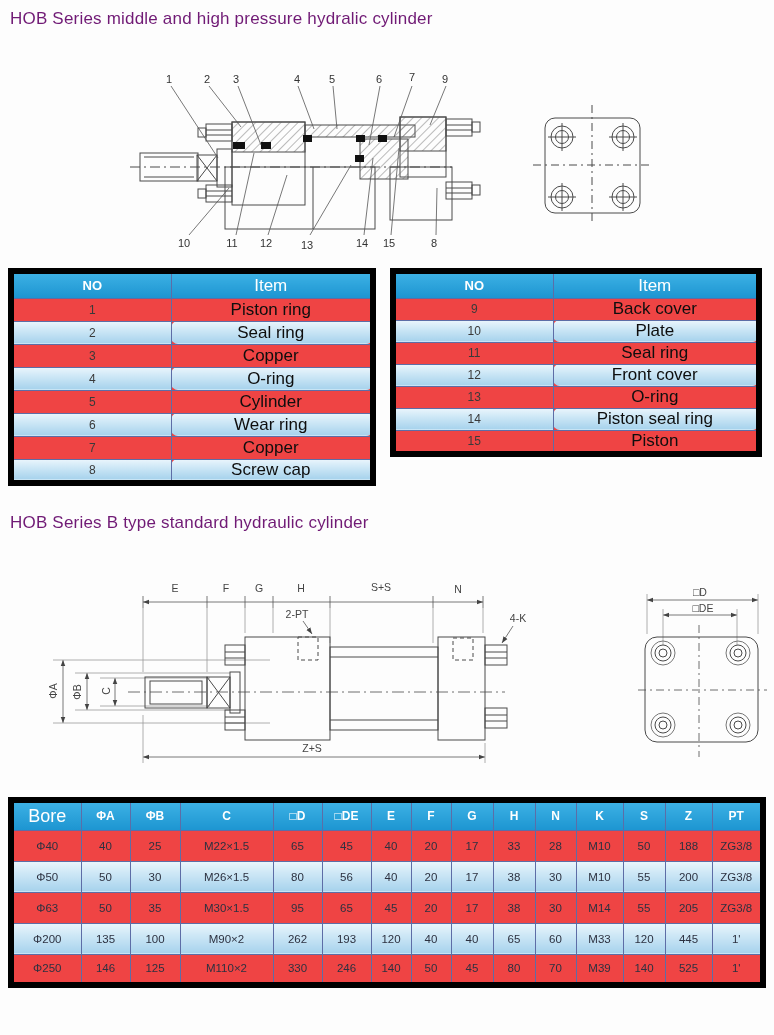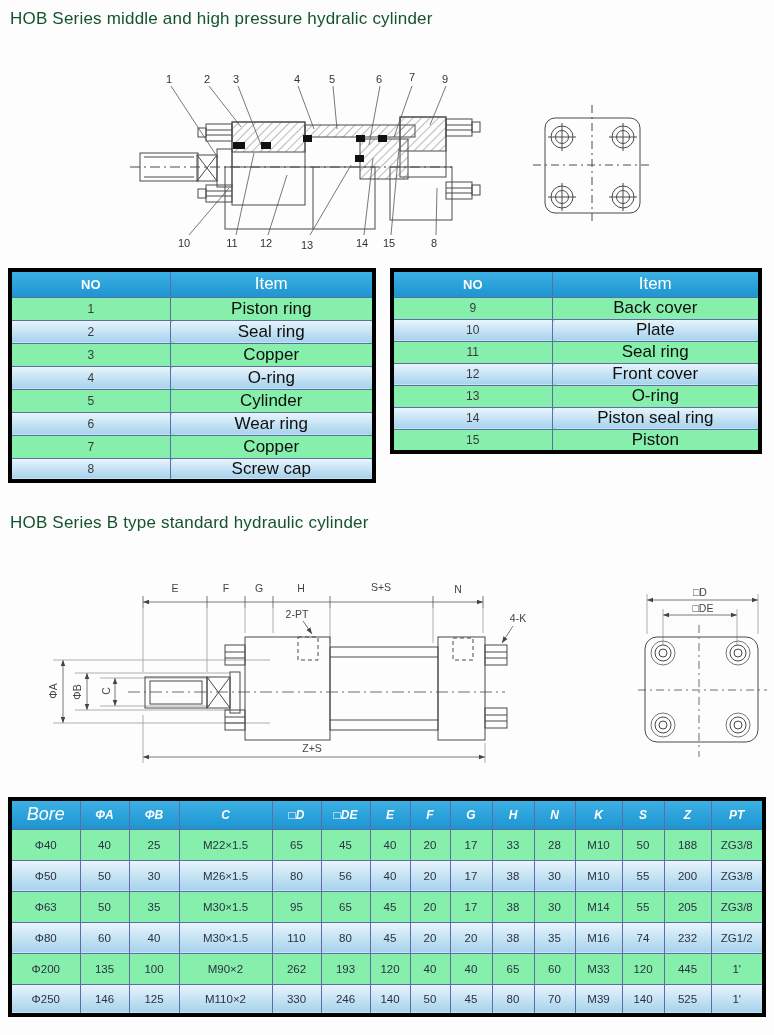--- a/index.html
+++ b/index.html
@@ -1,44 +1,44 @@
 <!DOCTYPE html>
 <html><head>
 <meta charset="utf-8">
 <style>
   html,body{margin:0;padding:0;background:#ffffff;}
   .page{position:relative;width:774px;height:1035px;background:#fdfdfd;overflow:hidden;
         font-family:"Liberation Sans",sans-serif;color:#1a1a1a;}
-  .title{position:absolute;left:10px;font-size:17px;color:#14532d;letter-spacing:.2px;white-space:nowrap;}
+  .title{position:absolute;left:10px;font-size:17px;color:#701a75;letter-spacing:.2px;white-space:nowrap;}
   #title1{top:9px;}
   #title2{top:513px;}
   svg{position:absolute;left:0;}
   #dia1{top:55px;}
   #dia2{top:560px;}
   svg text{font-family:"Liberation Sans",sans-serif;font-size:11px;fill:#333;}
   svg .dimtxt{font-size:10.5px;fill:#444;}
   
-  table{border-collapse:collapse;table-layout:fixed;position:absolute;border:4px solid #000000;background:#86efac;}
+  table{border-collapse:collapse;table-layout:fixed;position:absolute;border:6px solid #000000;background:#ef4444;}
   th,td{border:1px solid #5d6da6;text-align:center;padding:0;overflow:hidden;white-space:nowrap;}
   thead th{background:linear-gradient(180deg,#3cb0e4 0%,#1d95d1 100%);color:#fff;}
   tbody tr:nth-child(even) td{background:linear-gradient(180deg,#eaf5fc 0%,#cde7f6 40%,#a6d2ec 100%);}
   
   .parts{width:368px;top:268px;}
   #partsL{left:8px;}
   #partsR{left:390px;width:372px;}
   .parts thead tr{height:27px;}
   .parts tbody tr{height:23px;}
   #partsR tbody tr{height:22px;}
   .parts th.c0{font-size:13px;font-weight:700;}
   .parts th.c1{font-size:17px;font-weight:400;}
   .parts td.c0{font-size:12px;color:#3a3a3a;}
   .parts td.c1{font-size:17px;color:#0e0e0e;border-radius:7px;}
   
   .bore{left:8px;top:797px;width:758px;}
-  .bore thead tr{height:30px;font-style:italic;}
+  .bore thead tr{height:30px;}
   .bore tbody tr{height:31px;}
   .bore thead th{font-size:12px;font-weight:700;}
   .bore thead th.c0{font-size:18px;font-weight:500;}
   .bore td{font-size:11.5px;color:#2c3140;}
 </style>
 </head>
 <body>
 
 <div class="page">
 
@@ -464,37 +464,20 @@
           <td class="c7">20</td>
           <td class="c8">17</td>
           <td class="c9">38</td>
           <td class="c10">30</td>
           <td class="c11">M14</td>
           <td class="c12">55</td>
           <td class="c13">205</td>
           <td class="c14">ZG3/8</td>
         </tr>
         <tr>
-          <td class="c0">Φ80</td>
-          <td class="c1">60</td>
-          <td class="c2">40</td>
-          <td class="c3">M30×1.5</td>
-          <td class="c4">110</td>
-          <td class="c5">80</td>
-          <td class="c6">45</td>
-          <td class="c7">20</td>
-          <td class="c8">20</td>
-          <td class="c9">38</td>
-          <td class="c10">35</td>
-          <td class="c11">M16</td>
-          <td class="c12">74</td>
-          <td class="c13">232</td>
-          <td class="c14">ZG1/2</td>
-        </tr>
-        <tr>
           <td class="c0">Φ200</td>
           <td class="c1">135</td>
           <td class="c2">100</td>
           <td class="c3">M90×2</td>
           <td class="c4">262</td>
           <td class="c5">193</td>
           <td class="c6">120</td>
           <td class="c7">40</td>
           <td class="c8">40</td>
           <td class="c9">65</td>

